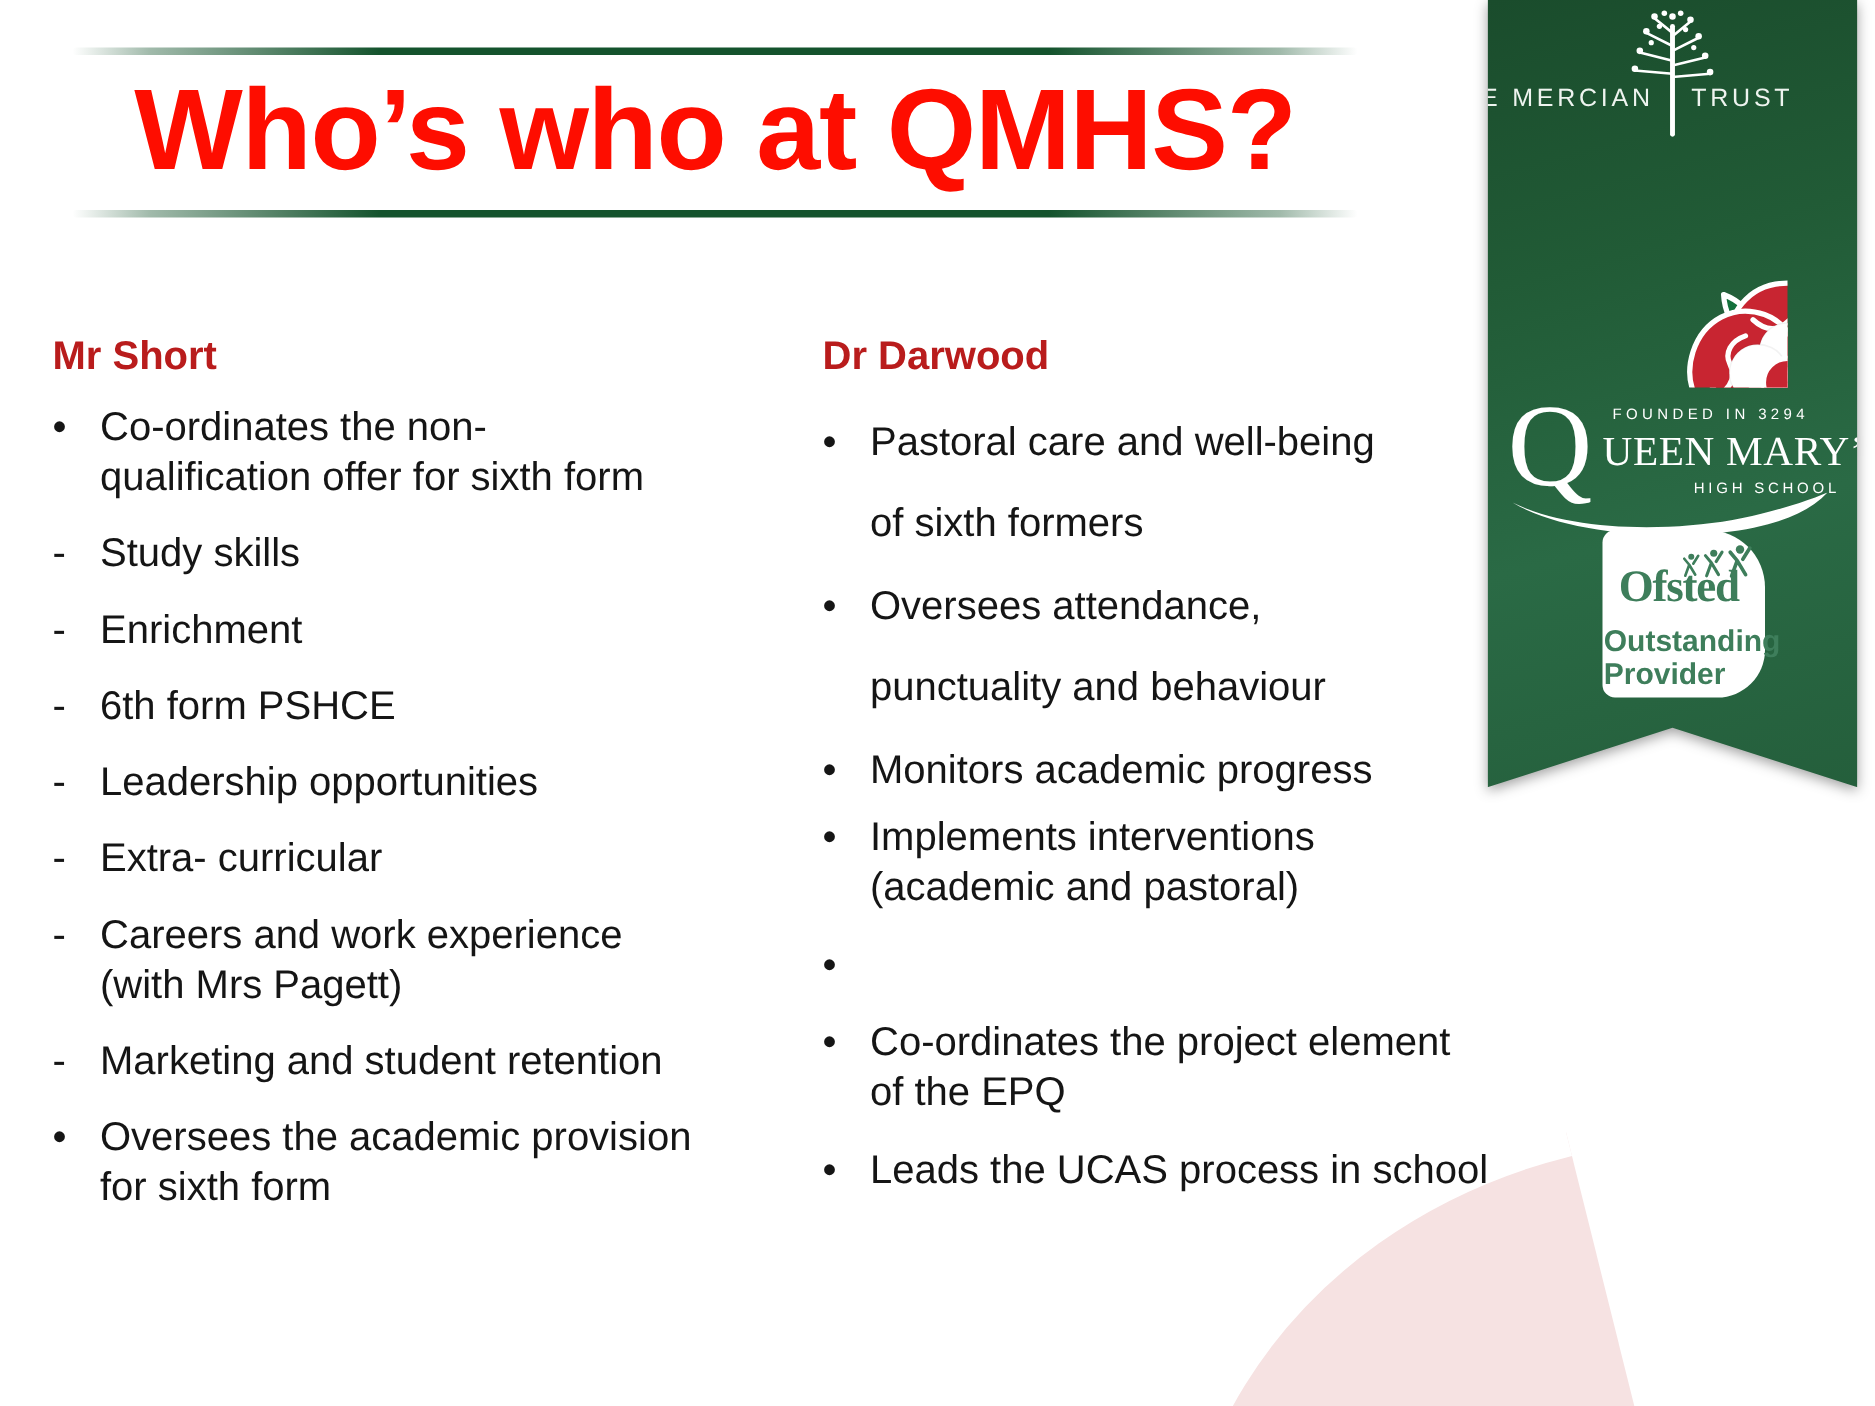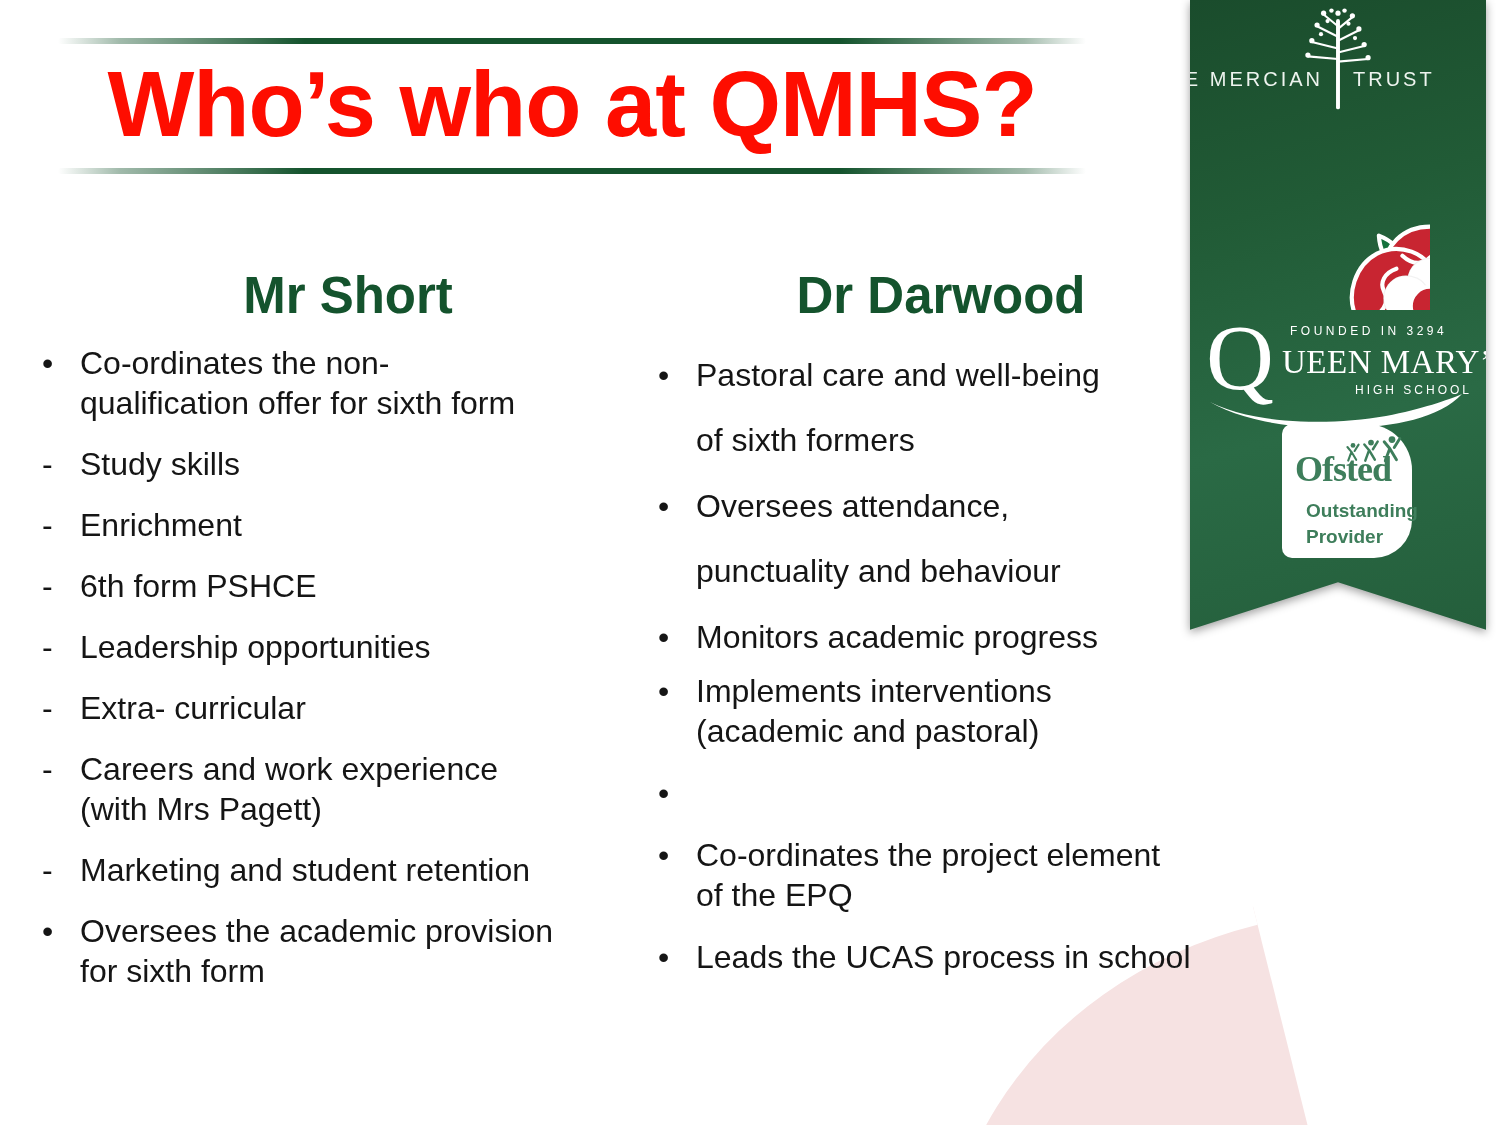--- a/index.html
+++ b/index.html
@@ -27,21 +27,21 @@
   .title {
     margin:14px 0 16px; text-align:center;
     font-size:92px; line-height:1.02; font-weight:700; letter-spacing:-1px;
     color:var(--title-red,#fe0d00);
   }
 
   
   .col { position:absolute; top:266px; z-index:2; }
   .col-left  { left:42px;  width:612px; }
   .col-right { left:658px; width:566px; }
-  .col-heading { margin:0 0 18px 0; font-size:51px; font-weight:700; color:#14532d;text-align:center; }
+  .col-heading { margin:0 0 18px 0; font-size:32px; font-weight:700; color:#b91c1c; }
   .item { display:flex; font-size:32px; line-height:40px; margin-bottom:21px; }
   .item .marker { flex:none; width:38px; }
   .col-right .item { margin-bottom:22px; }
   .col-right .item.loose { line-height:65px; margin-bottom:1px; }
 
   
   .ribbon-wrap {
     position:absolute; left:1190px; top:0; width:296px; height:644px; z-index:3;
     filter:drop-shadow(0 3px 5px rgba(0,0,0,.38));
   }
@@ -83,21 +83,21 @@
   .ofsted {
     position:absolute; left:92px; top:424px; width:130px; height:134px;
     background:#ffffff; border-radius:10px 46px 38px 10px;
   }
   .jumpers { position:absolute; right:8px; top:9px; }
   .ofsted-brand {
     position:absolute; left:13px; top:24px; font-size:36px; font-weight:700;
     letter-spacing:-1px; color:var(--ofsted-green,#3e7e5b);font-family:Liberation Serif, serif;
   }
   .ofsted-line1, .ofsted-line2 {
-    position:absolute; left:24px; font-size:19px; font-weight:700;
+    position:absolute; left:1px; font-size:24px; font-weight:700;
     color:var(--ofsted-green,#3e7e5b);
   }
   .ofsted-line1 { top:76px; }
   .ofsted-line2 { top:102px; }
 
   .defs { position:absolute; width:0; height:0; overflow:hidden; }
 </style>
 </head>
 <body>
 

